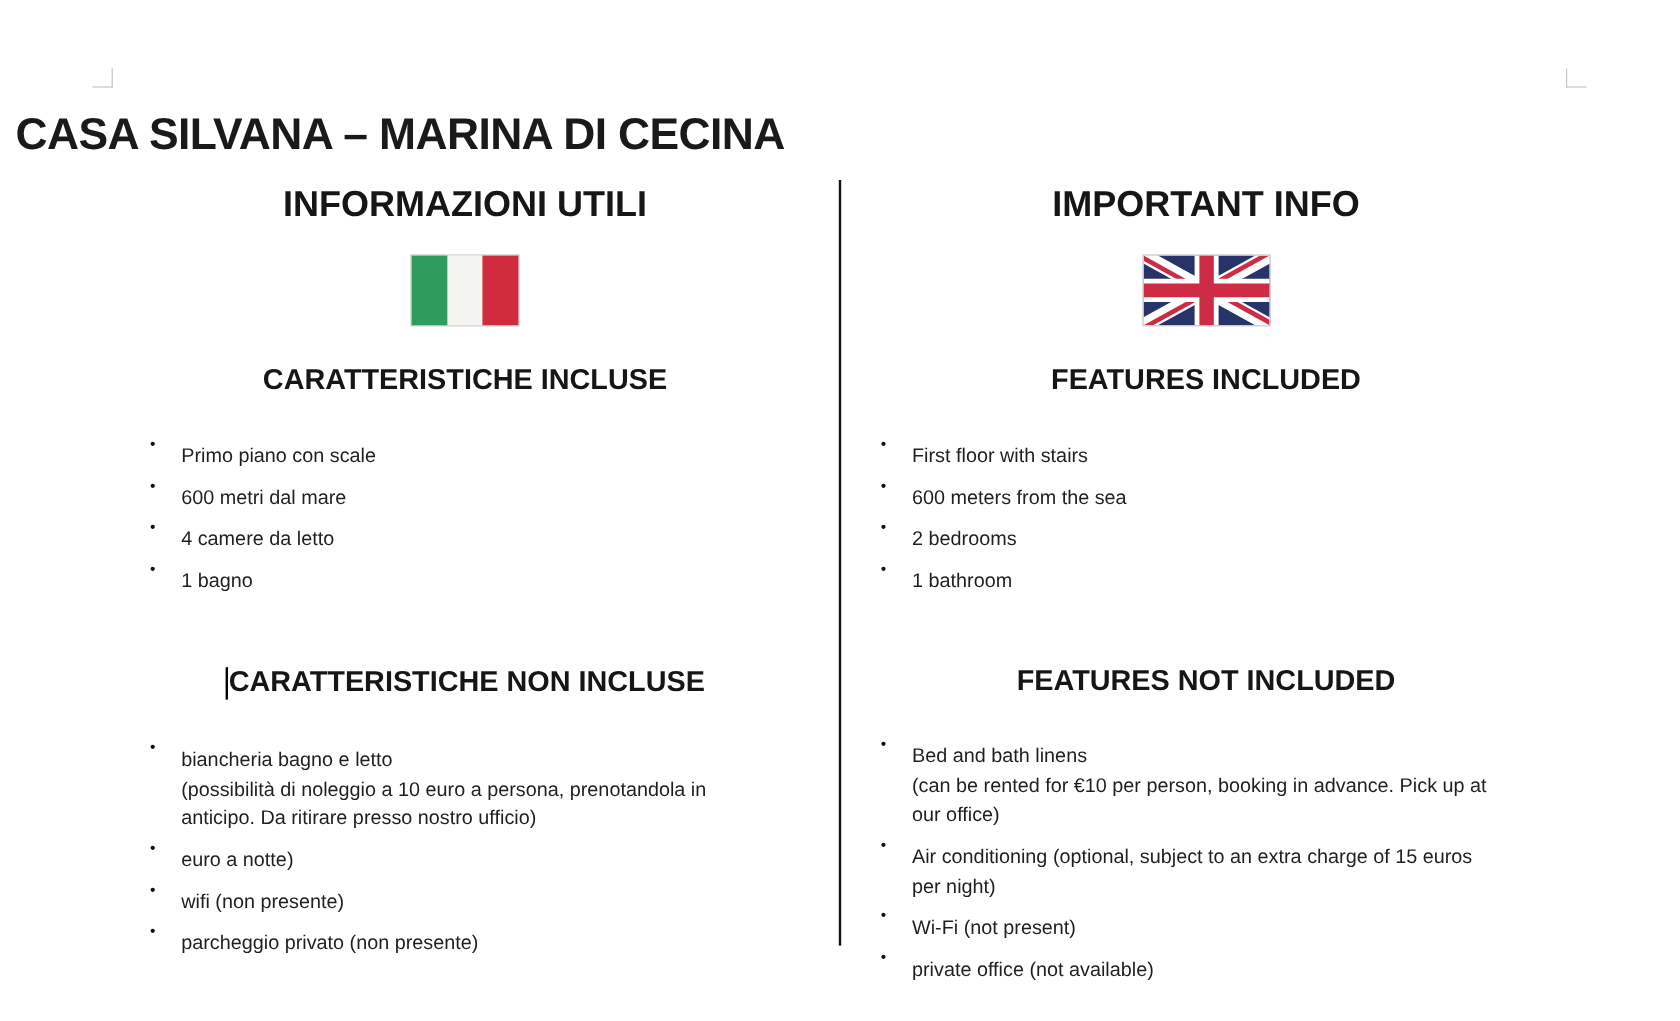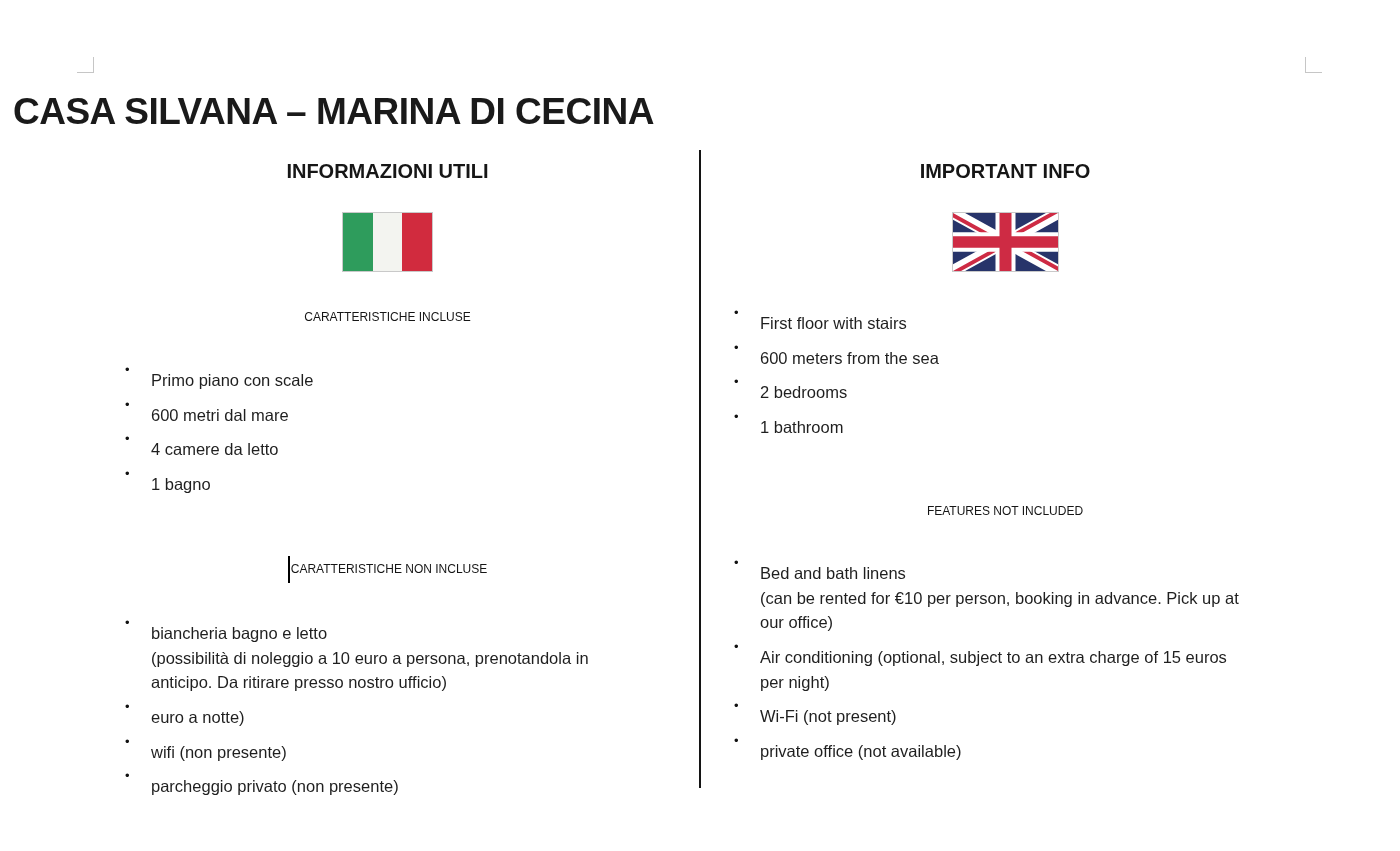--- a/index.html
+++ b/index.html
@@ -37,21 +37,21 @@
   }
 
   .divider{position:absolute;left:699px;top:150px;width:2px;height:638px;background:var(--divider);}
 
   .col{position:absolute;top:150px;}
   .col.left{left:95px;width:585px;}
   .col.right{left:710px;width:590px;}
 
   .col h2{
     margin:9px 0 0 0;text-align:center;
-    font-size:20px;line-height:24px;font-weight:bold;color:#161616;
+    font-size:30px;line-height:24px;font-weight:bold;color:#161616;
   }
   .flagwrap{margin-top:29px;display:flex;justify-content:center;}
   .flag-it{
     width:91px;height:60px;display:flex;
     border:1px solid var(--flag-border);box-sizing:border-box;
   }
   .flag-it .s{flex:1;}
   .flag-it .g{background:var(--italy-green);}
   .flag-it .w{background:var(--italy-white);}
   .flag-it .r{background:var(--italy-red);}
@@ -65,21 +65,21 @@
   .uk-diag-red{stroke:var(--uk-red);stroke-width:8;fill:none;}
   .uk-cross-white{stroke:var(--uk-white);stroke-width:20;fill:none;}
   .uk-cross-red{stroke:var(--uk-red);stroke-width:12;fill:none;}
 
   .h3row{
     margin-top:33px;
     display:flex;justify-content:center;align-items:center;
   }
   .h3row.second{margin-top:59px;justify-content:center;}
   .h3row h3{
-    margin:0;font-size:12px;line-height:24px;font-weight:normal;color:#161616;text-align:center;
+    margin:0;font-size:24px;line-height:24px;font-weight:bold;color:#161616;text-align:center;
   }
   .cursor{
     width:2px;height:27px;background:#000;
     display:inline-block;margin-right:1px;flex:0 0 2px;
   }
 
   ul.list{
     list-style:none;margin:29px 0 0 0;padding:0 0 0 30px;
   }
   .col.right ul.list{padding-left:24px;}
@@ -185,20 +185,23 @@
           <path d="M52.5,30 h52.5 v30 z v30 h-52.5 z h-52.5 v-30 z v-30 h52.5 z"></path>
         </clipPath>
         <rect class="uk-field" width="105" height="60"></rect>
         <path class="uk-diag-white" d="M0,0 L105,60 M105,0 L0,60"></path>
         <path class="uk-diag-red" d="M0,0 L105,60 M105,0 L0,60" clip-path="url(#uk-counterchange)"></path>
         <path class="uk-cross-white" d="M52.5,0 V60 M0,30 H105"></path>
         <path class="uk-cross-red" d="M52.5,0 V60 M0,30 H105"></path>
       </svg>
     </div>
 
+    <div class="h3row">
+      <h3>FEATURES INCLUDED</h3>
+    </div>
 
     <ul class="list">
       <li>
         <span class="blt">•</span>
         <span class="txt">First floor with stairs</span>
       </li>
       <li>
         <span class="blt">•</span>
         <span class="txt">600 meters from the sea</span>
       </li>

